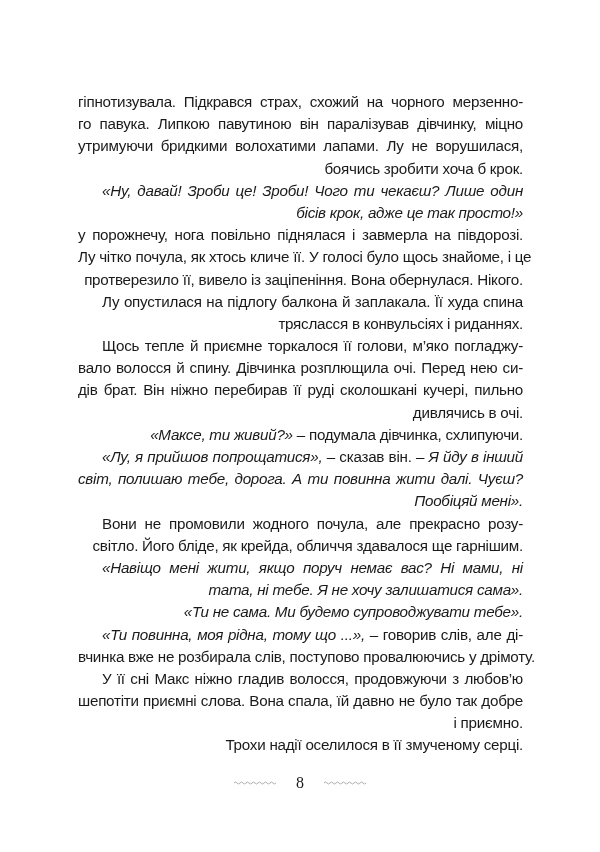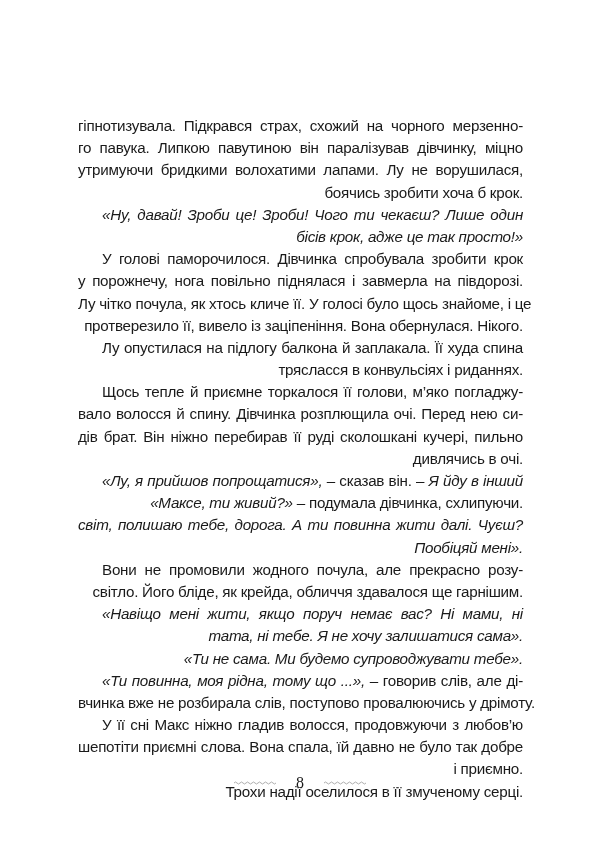--- a/index.html
+++ b/index.html
@@ -20,21 +20,20 @@
     left: 0; top: 0;
     width: 600px;
     height: 852px;
     background: #ffffff;
   }
   .text-block {
     position: absolute;
     left: 78px;
     top: 91px;
     width: 445px;
-    margin-top: 24px;
   }
   .line {
     height: 22.2px;
     line-height: 22.2px;
     font-size: 15.2px;
     white-space: nowrap;
     letter-spacing: -0.25px;
     word-spacing: 0px;
   }
   .line.full {
@@ -80,32 +79,31 @@
 <body>
 
 <div class="page">
   <div class="text-block" id="text-block">
       <div class="line full"><span class="seg-r">гіпнотизувала. Підкрався страх, схожий на чорного мерзенно-</span></div>
       <div class="line full"><span class="seg-r">го павука. Липкою павутиною він паралізував дівчинку, міцно</span></div>
       <div class="line full"><span class="seg-r">утримуючи бридкими волохатими лапами. Лу не ворушилася,</span></div>
       <div class="line last"><span class="seg-r">боячись зробити хоча б крок.</span></div>
       <div class="line full indent"><span class="seg-i">«Ну, давай! Зроби це! Зроби! Чого ти чекаєш? Лише один</span></div>
       <div class="line last"><span class="seg-i">бісів крок, адже це так просто!»</span></div>
-      <div class="line full indent"><span class="seg-r">У голові паморочилося. Дівчинка спробувала зробити крок</span></div>
       <div class="line full"><span class="seg-r">у порожнечу, нога повільно піднялася і завмерла на півдорозі.</span></div>
       <div class="line full"><span class="seg-r">Лу чітко почула, як хтось кличе її. У голосі було щось знайоме, і це</span></div>
       <div class="line last"><span class="seg-r">протверезило її, вивело із заціпеніння. Вона обернулася. Нікого.</span></div>
       <div class="line full indent"><span class="seg-r">Лу опустилася на підлогу балкона й заплакала. Її худа спина</span></div>
       <div class="line last"><span class="seg-r">трясласся в конвульсіях і риданнях.</span></div>
       <div class="line full indent"><span class="seg-r">Щось тепле й приємне торкалося її голови, м’яко погладжу-</span></div>
       <div class="line full"><span class="seg-r">вало волосся й спину. Дівчинка розплющила очі. Перед нею си-</span></div>
       <div class="line full"><span class="seg-r">дів брат. Він ніжно перебирав її руді сколошкані кучері, пильно</span></div>
       <div class="line last"><span class="seg-r">дивлячись в очі.</span></div>
+      <div class="line last indent"><span class="seg-i">«Максе, ти живий?»</span><span class="seg-r"> – подумала дівчинка, схлипуючи.</span></div>
       <div class="line full indent"><span class="seg-i">«Лу, я прийшов попрощатися»,</span><span class="seg-r"> – сказав він. – </span><span class="seg-i">Я йду в інший</span></div>
-      <div class="line last indent"><span class="seg-i">«Максе, ти живий?»</span><span class="seg-r"> – подумала дівчинка, схлипуючи.</span></div>
       <div class="line full"><span class="seg-i">світ, полишаю тебе, дорога. А ти повинна жити далі. Чуєш?</span></div>
       <div class="line last"><span class="seg-i">Пообіцяй мені».</span></div>
       <div class="line full indent"><span class="seg-r">Вони не промовили жодного почула, але прекрасно розу-</span></div>
       <div class="line last"><span class="seg-r">світло. Його бліде, як крейда, обличчя здавалося ще гарнішим.</span></div>
       <div class="line full indent"><span class="seg-i">«Навіщо мені жити, якщо поруч немає вас? Ні мами, ні</span></div>
       <div class="line last"><span class="seg-i">тата, ні тебе. Я не хочу залишатися сама».</span></div>
       <div class="line last indent"><span class="seg-i">«Ти не сама. Ми будемо супроводжувати тебе».</span></div>
       <div class="line full indent"><span class="seg-i">«Ти повинна, моя рідна, тому що ...»,</span><span class="seg-r"> – говорив слів, але ді-</span></div>
       <div class="line last"><span class="seg-r">вчинка вже не розбирала слів, поступово провалюючись у дрімоту.</span></div>
       <div class="line full indent"><span class="seg-r">У її сні Макс ніжно гладив волосся, продовжуючи з любов’ю</span></div>

